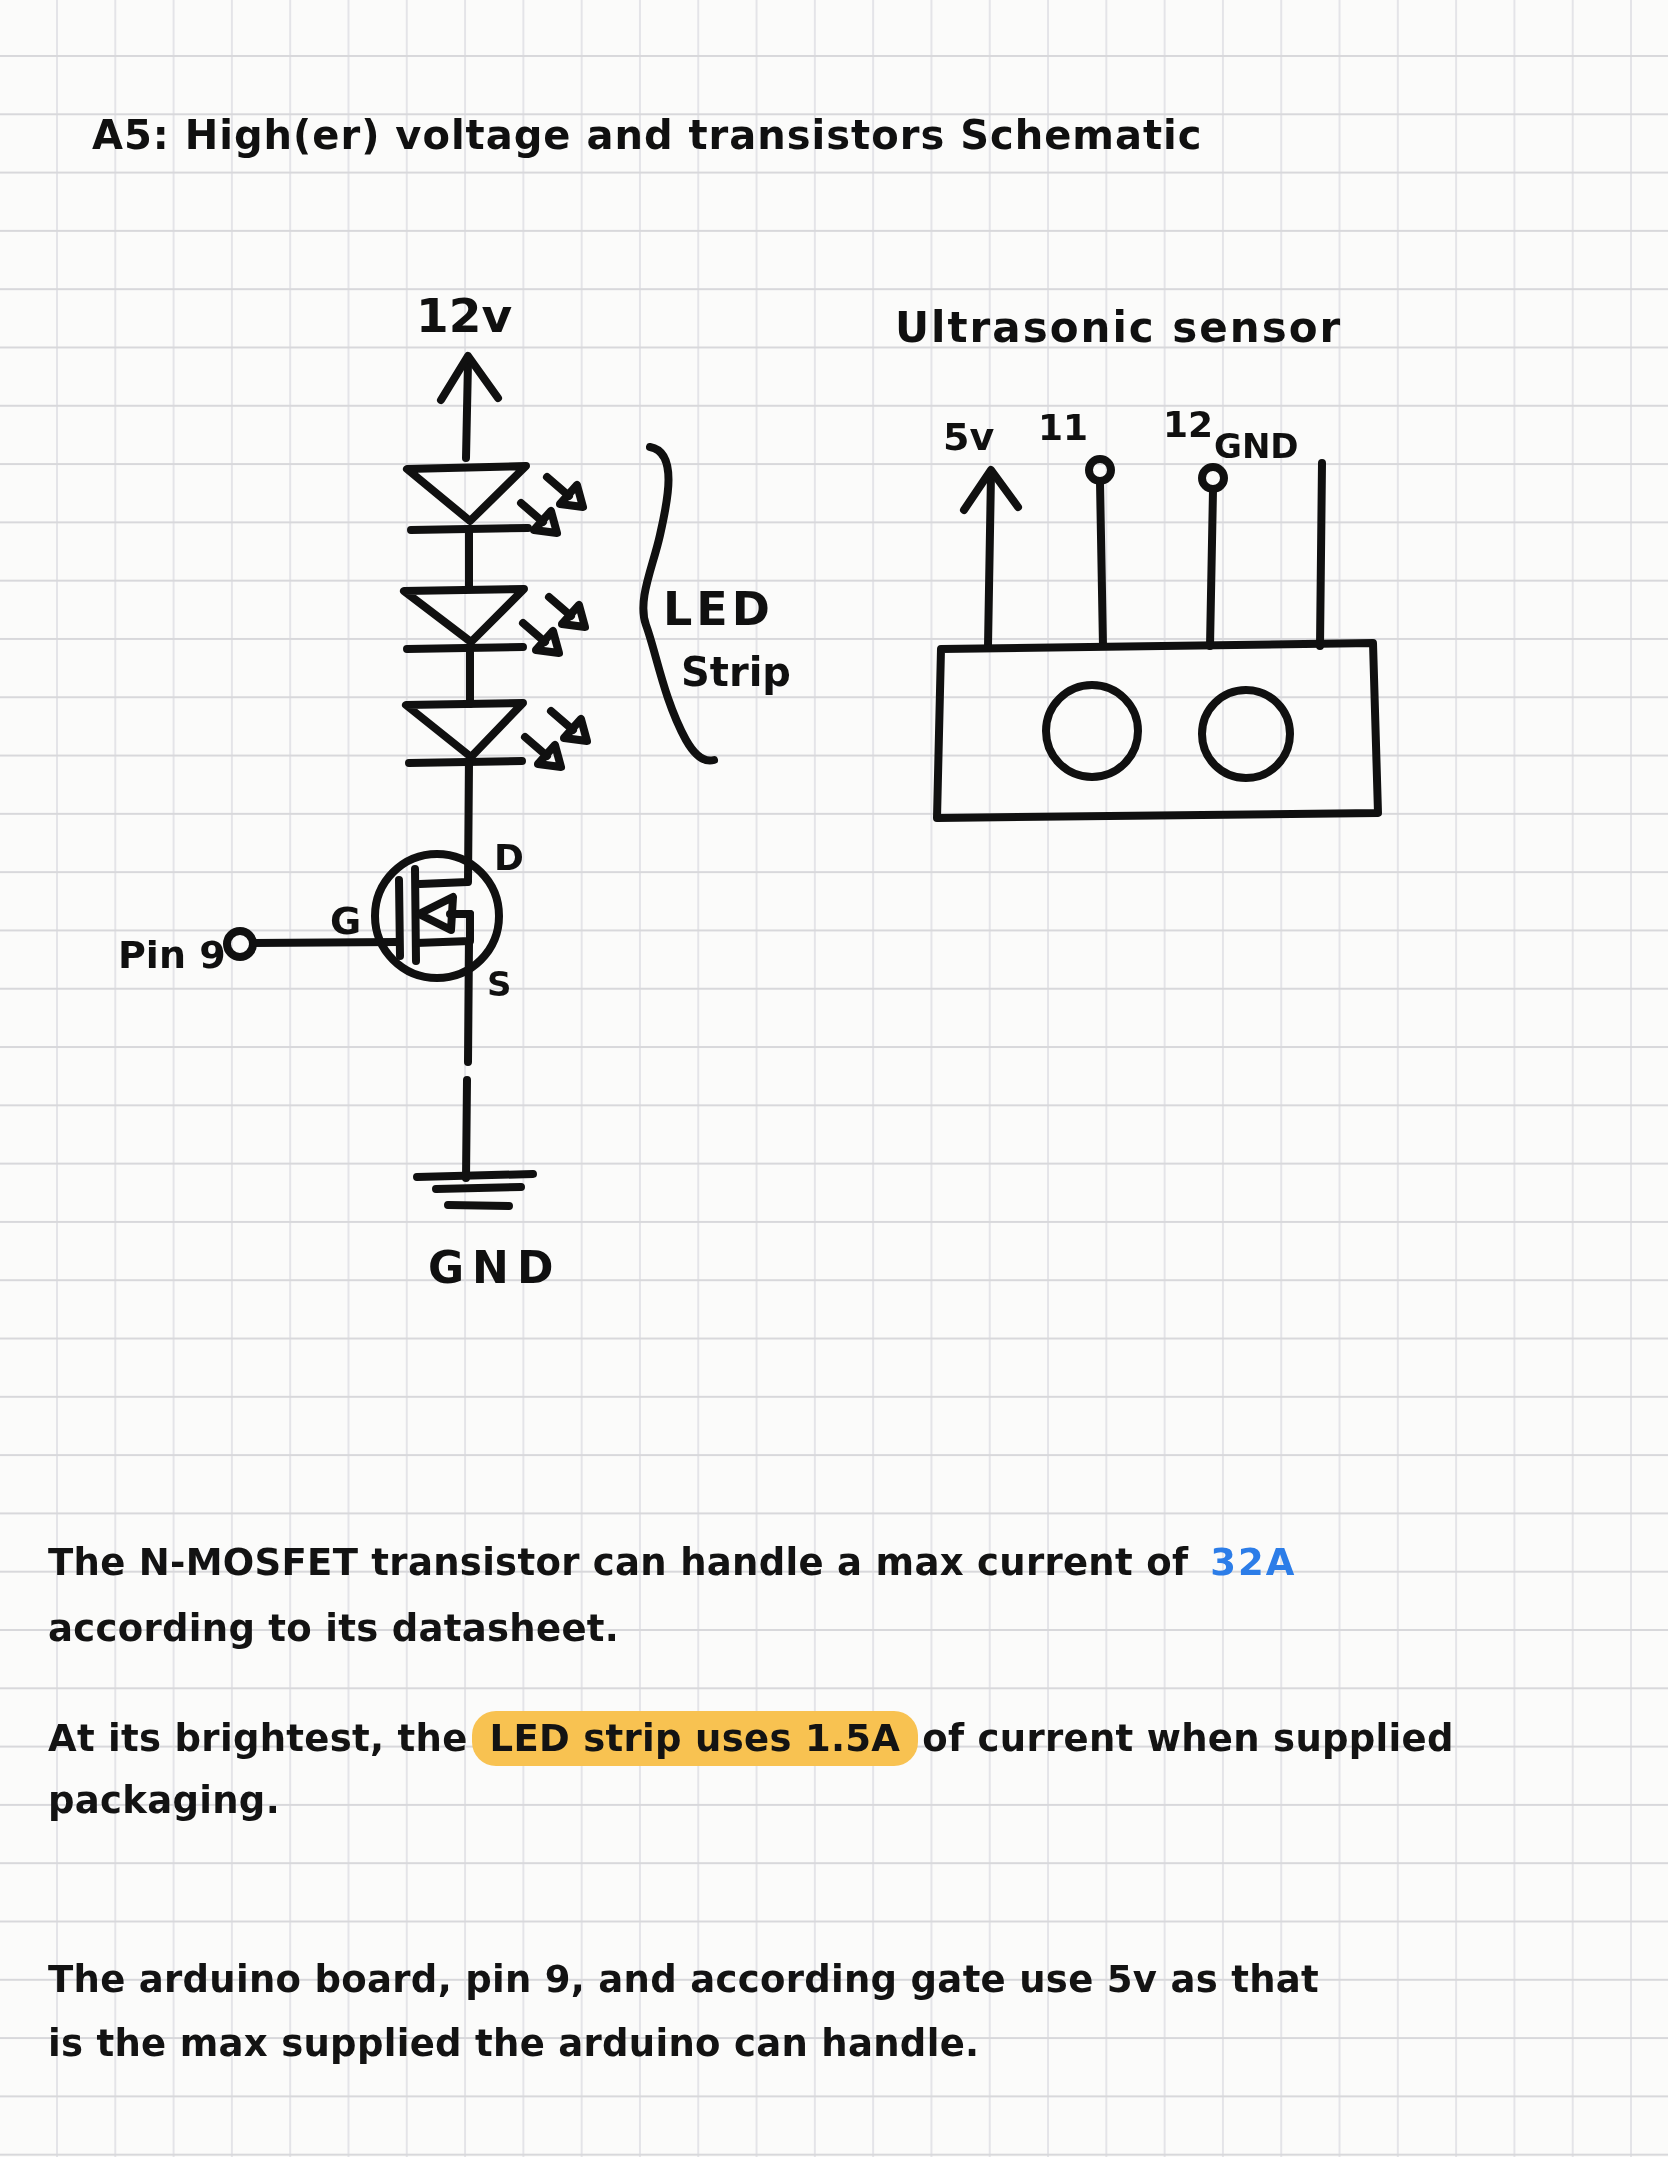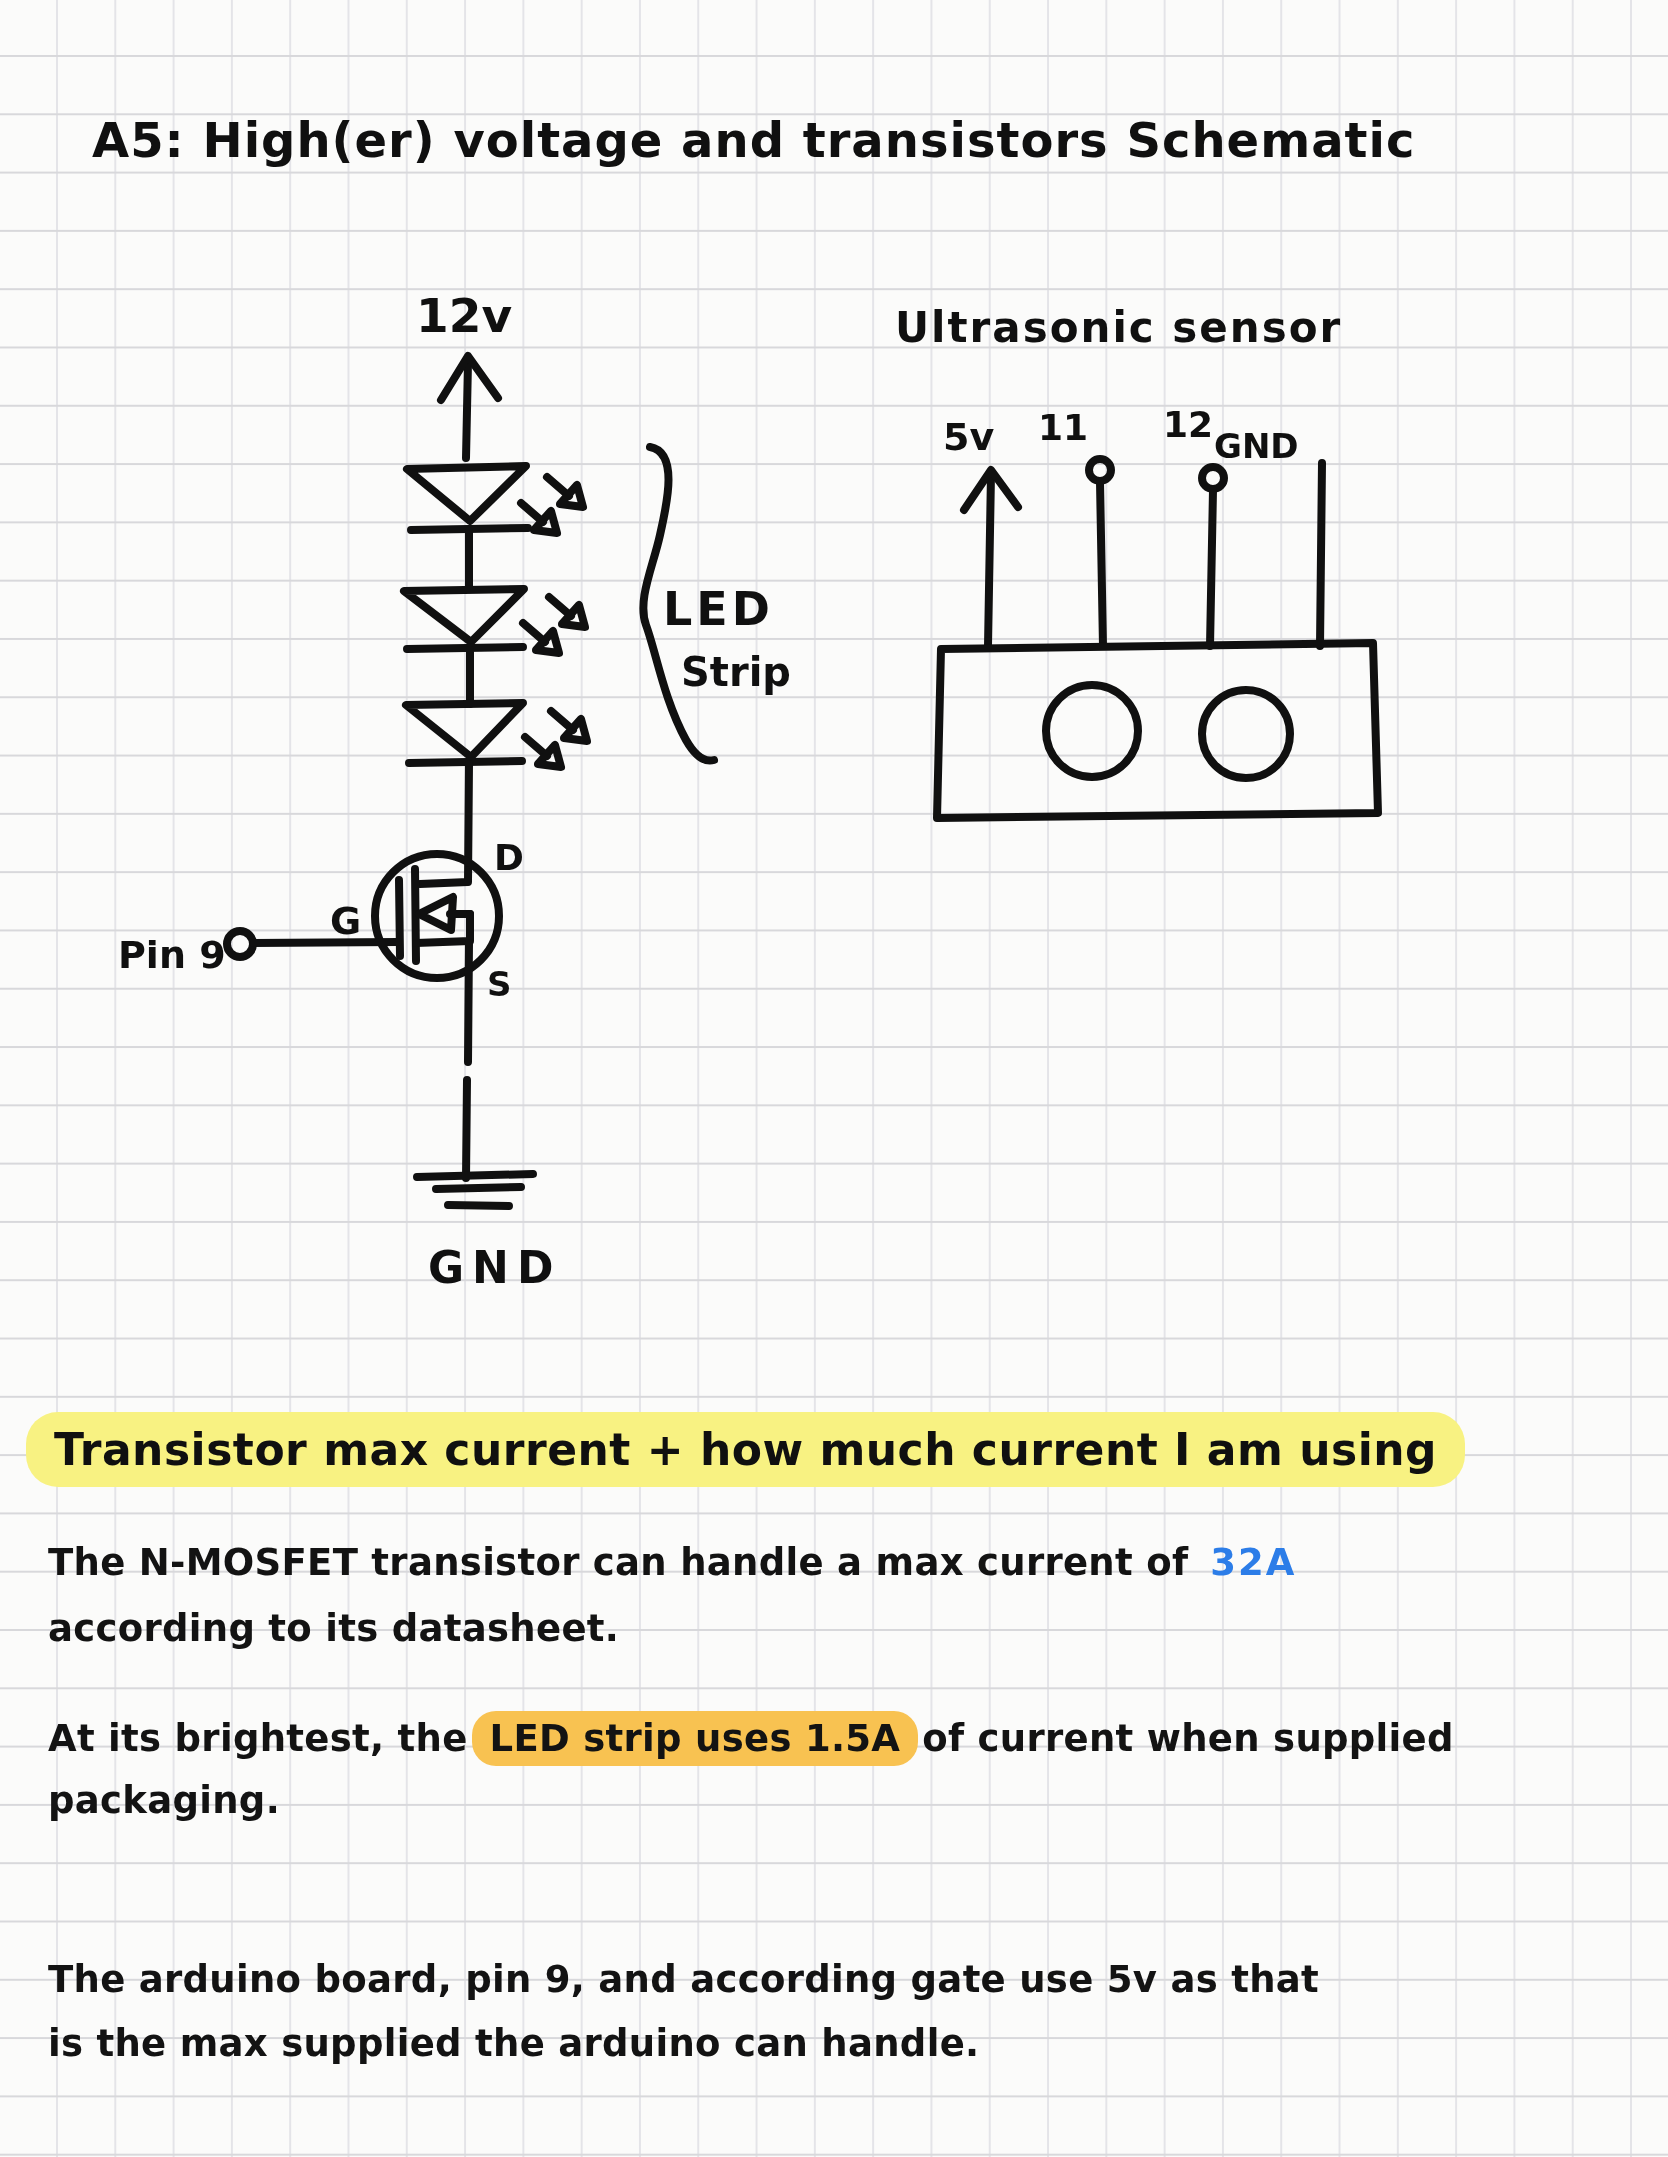--- a/index.html
+++ b/index.html
@@ -12,21 +12,21 @@
       linear-gradient(to bottom, #d8d8db 2px, transparent 2px),
       linear-gradient(to right, #e4e4e8 2px, transparent 2px);
     background-size:58.3px 58.3px, 58.3px 58.3px;
     background-position:0px 55px, 56px 0px;
     font-family:"DejaVu Sans", sans-serif;
     color:#101010;
   }
   .hand{font-family:"DejaVu Sans", sans-serif; font-weight:bold; color:#101010;}
   .page-title{
     position:absolute; left:92px; top:112px;
-    font-size:48px; letter-spacing:1px;
+    font-size:40px; letter-spacing:1px;
   }
   svg{position:absolute; overflow:visible;}
   svg path, svg line, svg circle{
     stroke:#101010; stroke-width:8; fill:none;
     stroke-linecap:round; stroke-linejoin:round;
   }
   svg text{
     font-family:"DejaVu Sans", sans-serif; font-weight:bold;
     fill:#101010; stroke:none;
   }
@@ -132,23 +132,20 @@
     <path d="M 1100 482 L 1103 646"></path>
     <circle cx="1213" cy="478" r="11"></circle>
     <path d="M 1213 490 L 1210 646"></path>
     <path d="M 1322 463 L 1320 646"></path>
 
     <path d="M 941 649 L 1373 643 L 1378 813 L 937 818 Z" stroke-width="9"></path>
     <circle cx="1092" cy="731" r="46" stroke-width="10"></circle>
     <circle cx="1246" cy="734" r="44" stroke-width="10"></circle>
   </svg>
 
-  <div class="section-heading">
-    <span>Transistor max current + how much current I am using</span>
-  </div>
 
   <div class="para p1">
     <div class="line"><span>The N-MOSFET transistor can handle a max current of</span><span class="val-blue">32A</span></div>
     <div class="line">according to its datasheet.</div>
   </div>
 
   <div class="para p2">
     <div class="line"><span>At its brightest, the</span><span class="hl-orange">LED strip uses 1.5A</span><span>of current when supplied</span></div>
     <div class="line">packaging.</div>
   </div>

